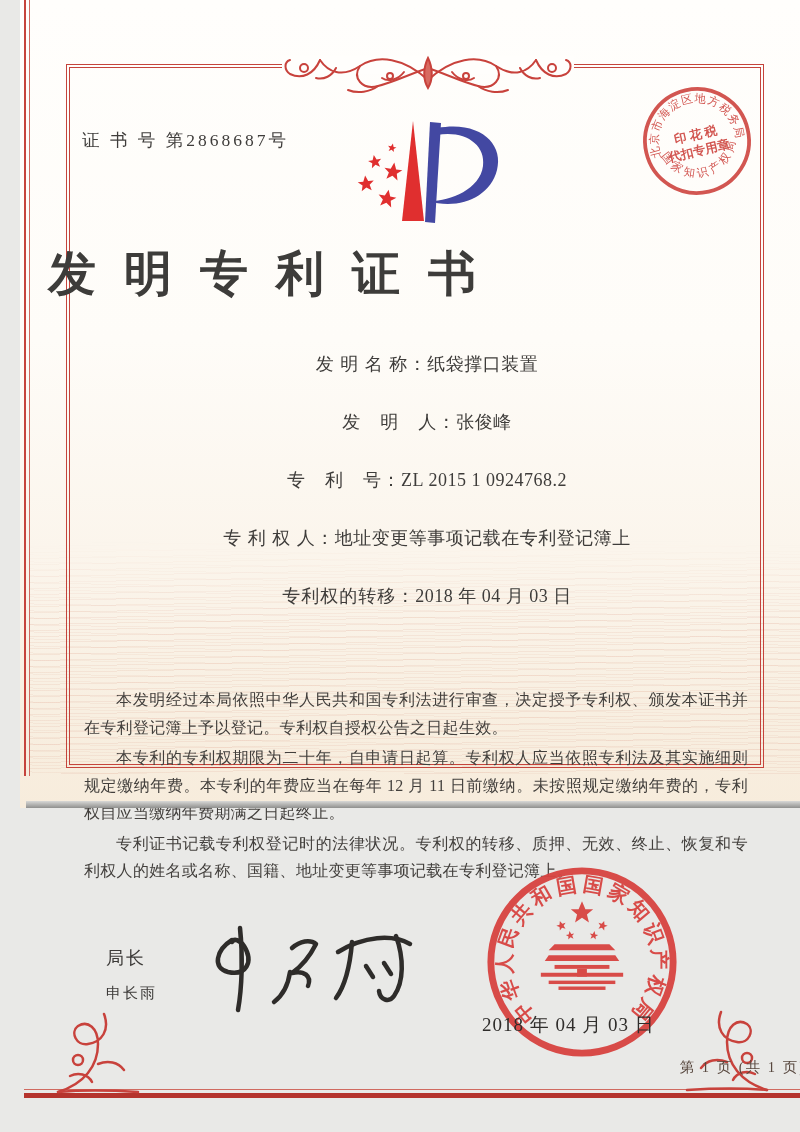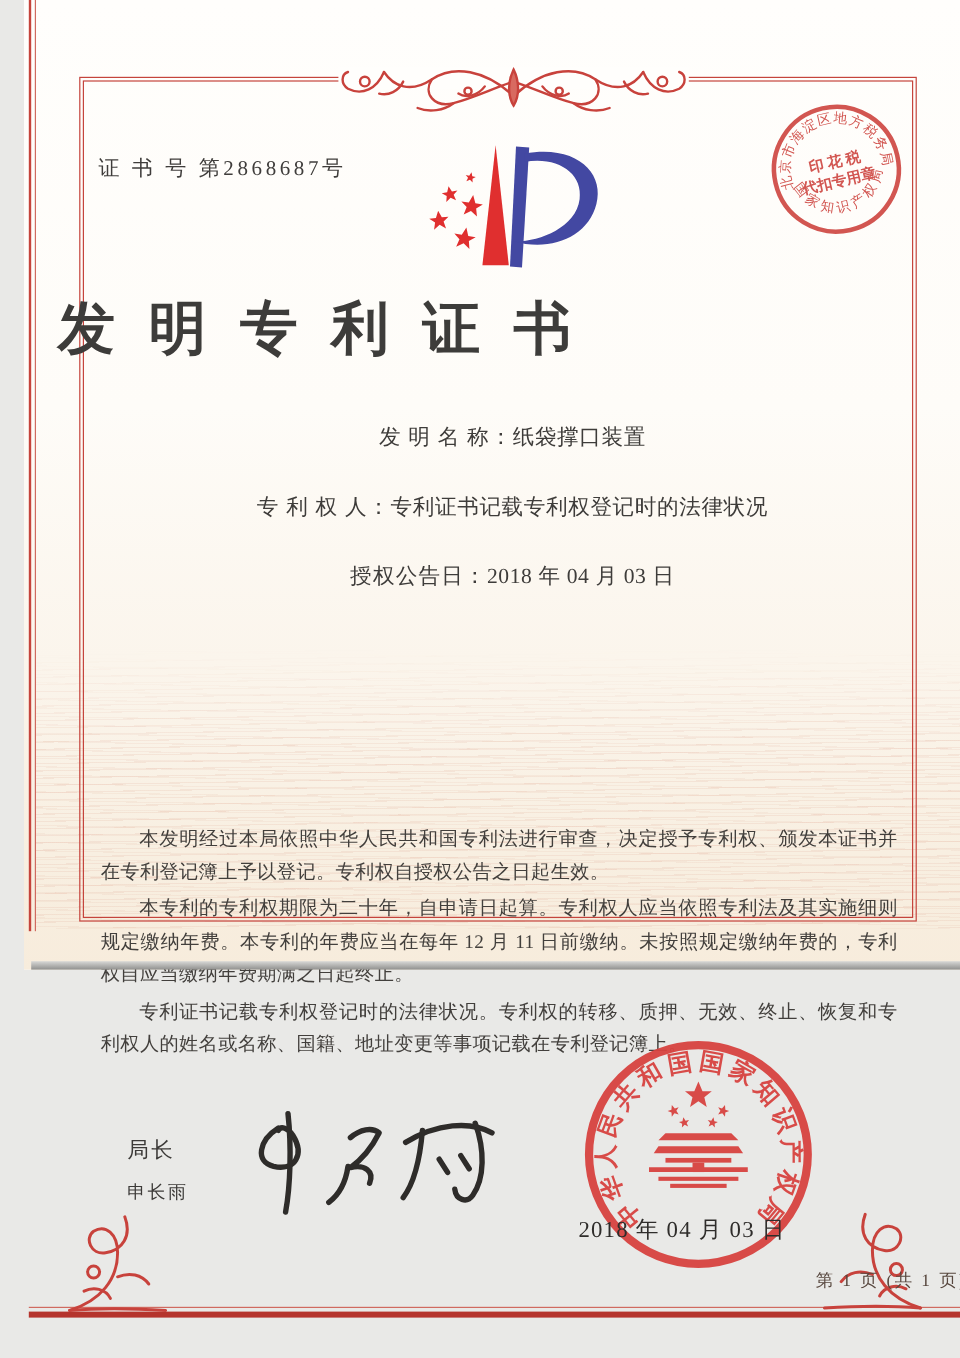--- a/index.html
+++ b/index.html
@@ -133,22 +133,24 @@
         <textPath href="#taxBot" startOffset="50%" text-anchor="middle">国家知识产权局</textPath>
       </text>
       <text x="60" y="58" font-size="11.5" fill="#cf4a45" text-anchor="middle" font-weight="600">印 花 税</text>
       <text x="60" y="73" font-size="11.5" fill="#cf4a45" text-anchor="middle" font-weight="600">代扣专用章</text>
     </svg>
 
     <div class="title">发明专利证书</div>
 
     <div class="fields">
       <div class="frow"><span class="lab">发 明 名 称：</span><span class="val">纸袋撑口装置</span></div>
-      <div class="frow"><span class="lab">专 利 权 人：</span><span class="val">专利证书记载专利权登记时的法律状况</span></div>
-      <div class="frow"><span class="lab">授权公告日：</span><span class="val">2018 年 04 月 03 日</span></div>
+      <div class="frow"><span class="lab">发　明　人：</span><span class="val">张俊峰</span></div>
+      <div class="frow"><span class="lab">专　利　号：</span><span class="val">ZL 2015 1 0924768.2</span></div>
+      <div class="frow"><span class="lab">专 利 权 人：</span><span class="val">地址变更等事项记载在专利登记簿上</span></div>
+      <div class="frow"><span class="lab">专利权的转移：</span><span class="val">2018 年 04 月 03 日</span></div>
     </div>
 
     <div class="paras">
       <p>本发明经过本局依照中华人民共和国专利法进行审查，决定授予专利权、颁发本证书并在专利登记簿上予以登记。专利权自授权公告之日起生效。</p>
       <p>本专利的专利权期限为二十年，自申请日起算。专利权人应当依照专利法及其实施细则规定缴纳年费。本专利的年费应当在每年 12 月 11 日前缴纳。未按照规定缴纳年费的，专利权自应当缴纳年费期满之日起终止。</p>
       <p>专利证书记载专利权登记时的法律状况。专利权的转移、质押、无效、终止、恢复和专利权人的姓名或名称、国籍、地址变更等事项记载在专利登记簿上。</p>
     </div>
 
     <div class="signoff-title">局长</div>
     <div class="signoff-name">申长雨</div>

